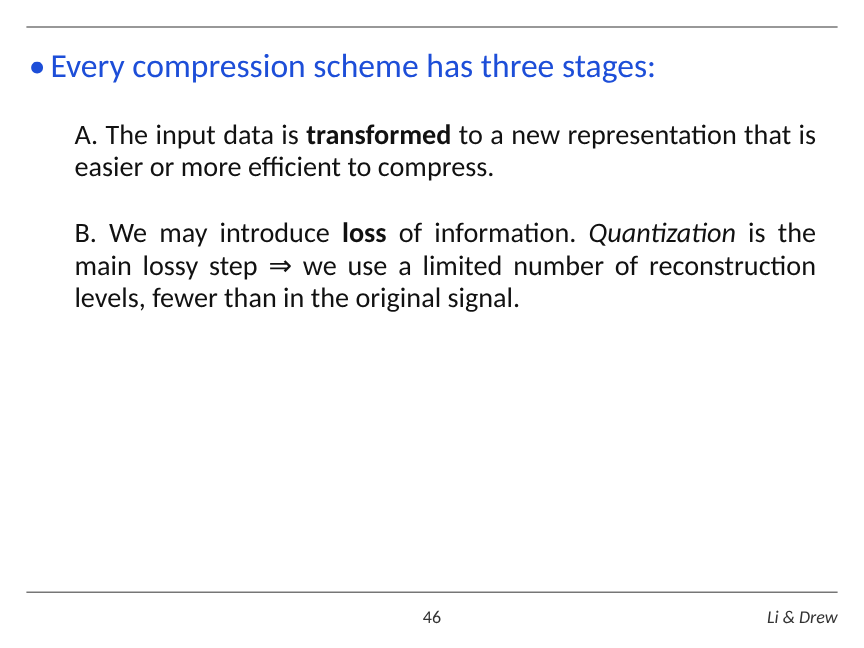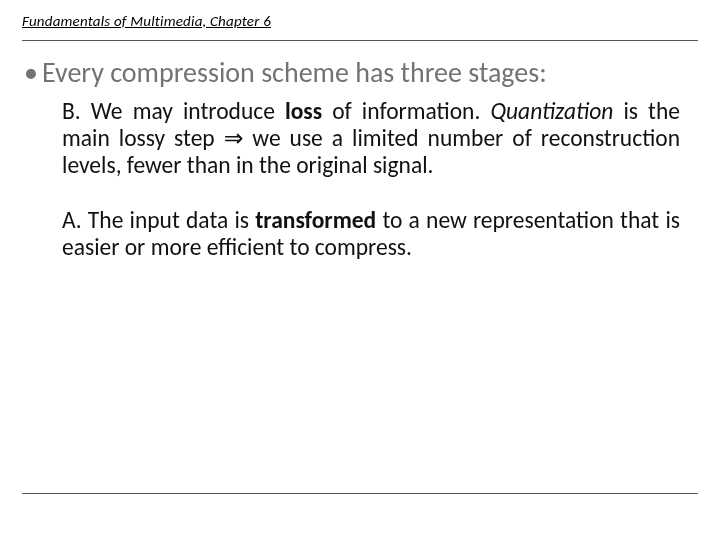--- a/index.html
+++ b/index.html
@@ -1,51 +1,54 @@
 <!DOCTYPE html>
 <html><head>
 <meta charset="utf-8">
 <style>
   * { box-sizing: border-box; margin: 0; padding: 0; }
   html, body { width: 720px; height: 540px; background: #fff; font-family: Calibri, "Segoe UI", Arial, sans-serif; color: #000; }
   .slide { width: 720px; height: 540px; padding: 12px 22px 0 22px; position: relative; }
   .header-text { font-size: 15px; text-decoration: underline; font-style: italic; font-weight: 400; letter-spacing: 0.2px; }
   .hr-top { border: none; border-top: 1.5px solid #555; margin-top: 10px; }
   .main { padding: 14px 0 0 0; }
-  .bullet { font-size: 28px; color: #737373; margin-left: 2px; margin-bottom: 8px; }
+  .bullet { font-size: 28px; color: #1d4ed8; margin-left: 2px; margin-bottom: 28px; }
   .bullet .dot { display: inline-block; width: 18px; }
   .item { font-size: 23.5px; color: #111; text-align: justify; margin: 0 18px 28px 40px; line-height: 1.15; }
   .item .lead { display: inline-block; }
   .item b { font-weight: 700; }
   .item i { font-style: italic; }
   .hr-bot { border: none; border-top: 1.5px solid #555; position: absolute; left: 22px; right: 22px; bottom: 46px; }
   .footer { position: absolute; left: 22px; right: 22px; bottom: 16px; font-size: 15px; color: #333; }
   .page-num { position: absolute; left: 50%; transform: translateX(-50%); }
   .authors { float: right; font-style: italic; }
 </style>
 </head>
 <body>
 
 <div class="slide">
 
-  <div class="header-text">Fundamentals of Multimedia, Chapter 6</div>
   <hr class="hr-top">
 
   <div class="main">
 
     <div class="bullet">
       <span class="dot">•</span><span>Every compression scheme has three stages:</span>
     </div>
 
     <div class="item">
-      <span class="lead">B.</span><span> We may introduce </span><b>loss</b><span> of information. </span><i>Quantization</i><span> is the main lossy step ⇒ we use a limited number of reconstruction levels, fewer than in the original signal.</span>
+      <span class="lead">A.</span><span> The input data is </span><b>transformed</b><span> to a new representation that is easier or more efficient to compress.</span>
     </div>
 
     <div class="item">
-      <span class="lead">A.</span><span> The input data is </span><b>transformed</b><span> to a new representation that is easier or more efficient to compress.</span>
+      <span class="lead">B.</span><span> We may introduce </span><b>loss</b><span> of information. </span><i>Quantization</i><span> is the main lossy step ⇒ we use a limited number of reconstruction levels, fewer than in the original signal.</span>
     </div>
 
 
   </div>
 
   <hr class="hr-bot">
+  <div class="footer">
+    <span class="page-num">46</span>
+    <span class="authors">Li &amp; Drew</span>
+  </div>
 
 </div>
 
 </body></html>

